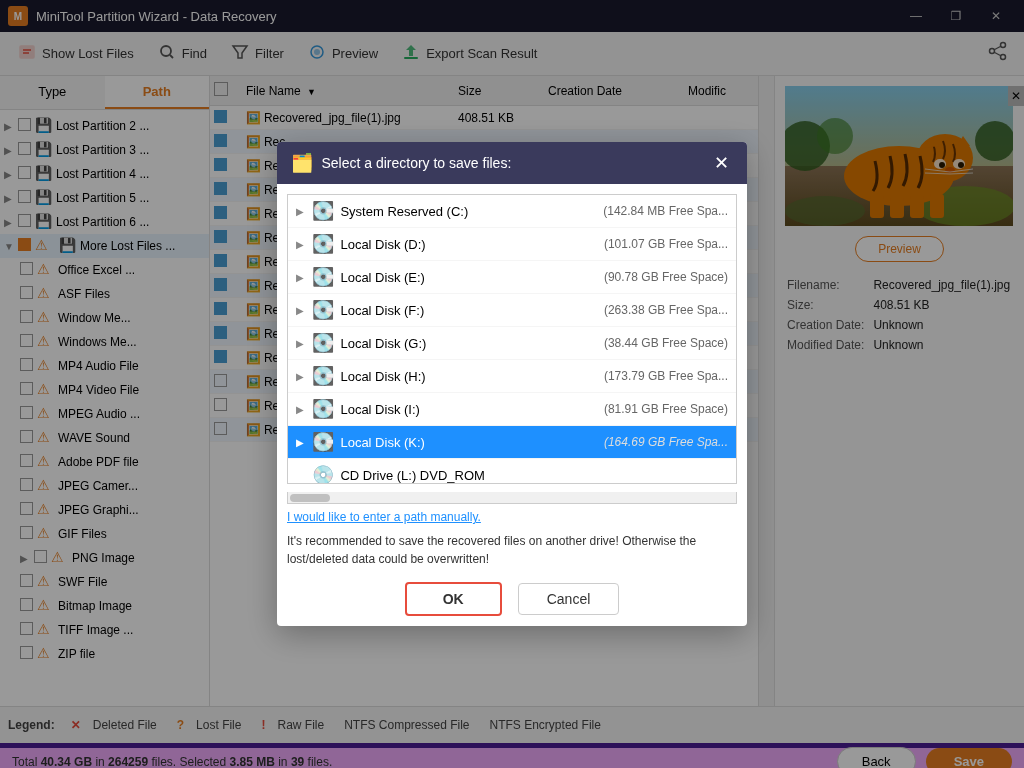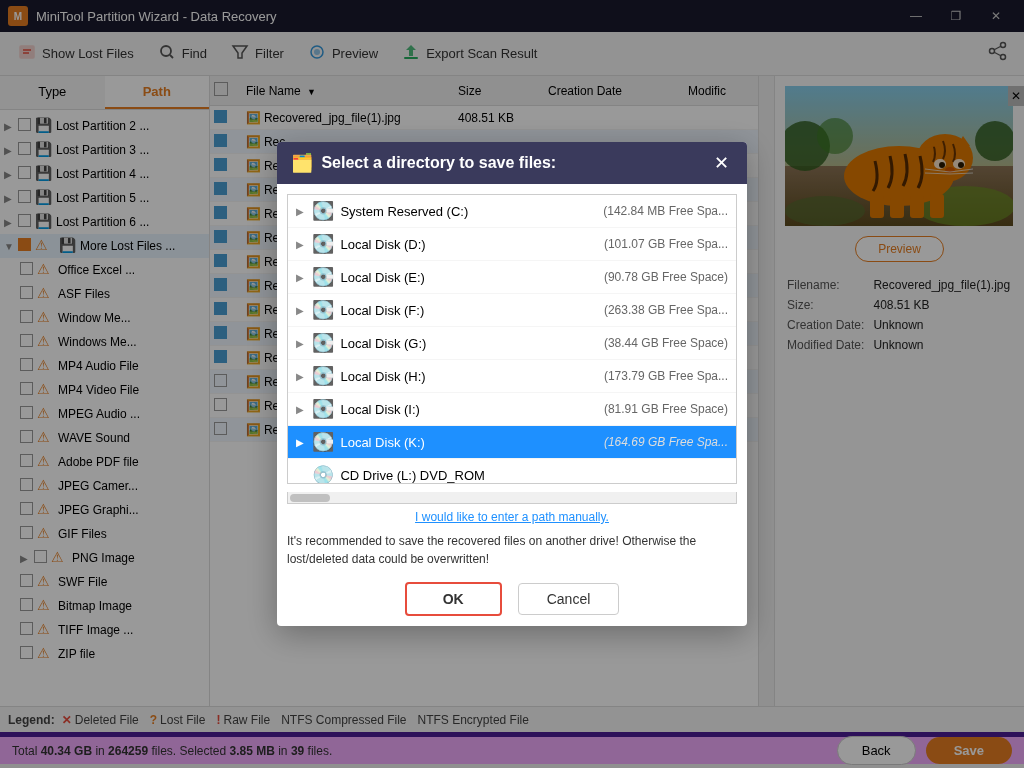--- a/index.html
+++ b/index.html
@@ -59,51 +59,51 @@
     #preview-image { width: 228px; height: 140px; object-fit: cover; background: #ddd; overflow: hidden; margin-bottom: 10px; }
     .preview-btn { display: block; margin: 0 auto 12px; padding: 5px 22px; border: 1px solid #e67e22; border-radius: 16px; background: #fff; color: #e67e22; cursor: pointer; font-size: 12px; }
     .file-info { font-size: 12px; }
     .file-info table { width: 100%; }
     .file-info td { padding: 2px 0; vertical-align: top; }
     .file-info td:first-child { color: #555; white-space: nowrap; padding-right: 6px; }
     .file-info td:last-child { color: #222; font-weight: 500; word-break: break-all; }
     #close-right { position: absolute; right: 0; top: 76px; background: #ccc; border: none; cursor: pointer; width: 16px; height: 20px; font-size: 14px; display: flex; align-items: center; justify-content: center; }
 
     
-    #statusbar { background: #f5f5f5; border-top: 1px solid #ddd; height: 26px; display: flex; align-items: center; padding: 12px 8px; font-size: 12px; color: #444; gap: 3px; }
+    #statusbar { background: #f5f5f5; border-top: 1px solid #ddd; height: 26px; display: flex; align-items: center; padding: 18px 8px; font-size: 12px; color: #444; gap: 12px; }
     .legend-x { color: #e74c3c; font-weight: bold; }
     .legend-q { color: #e67e22; font-weight: bold; }
     .legend-excl { color: #e74c3c; font-weight: bold; }
 
     
     #bottombar { background: #f0abfc; border-top: 5px solid #4c1d95; height: 32px; display: flex; align-items: center; padding: 0 12px; font-size: 12px; }
     #bottombar .stats { flex: 1; color: #333; }
     #bottombar .stats b { font-weight: 700; }
     #bottombar .back-btn { padding: 6px 24px; border: 1px solid #ccc; border-radius: 16px; background: #fff; cursor: pointer; font-size: 13px; margin-right: 10px; }
     #bottombar .save-btn { padding: 6px 28px; border: none; border-radius: 16px; background: #e67e22; color: #fff; cursor: pointer; font-size: 13px; font-weight: 600; }
 
     
     #modal-overlay { position: fixed; top: 0; left: 0; width: 1024px; height: 768px; background: rgba(0,0,0,0.4); z-index: 100; display: flex; align-items: center; justify-content: center; }
     #modal { background: #fff; border-radius: 4px; width: 470px; box-shadow: 0 8px 32px rgba(0,0,0,0.3); overflow: hidden; }
     #modal-title-bar { background: #3a3a5c; color: #fff; padding: 10px 14px; display: flex; align-items: center; gap: 8px; }
     #modal-title-bar .modal-icon { font-size: 18px; color: #f0c040; }
-    #modal-title-bar .modal-title { flex: 1; font-size: 16px; font-weight: 700; }
+    #modal-title-bar .modal-title { flex: 1; font-size: 14px; font-weight: 400; }
     #modal-title-bar .modal-close { background: none; border: none; color: #fff; font-size: 18px; cursor: pointer; padding: 0 4px; }
     #modal-body { padding: 10px; }
     #dir-tree { border: 1px solid #ccc; height: 290px; overflow-y: auto; overflow-x: hidden; background: #fff; margin-bottom: 8px; }
     .dir-item { display: flex; align-items: center; padding: 5px 8px; cursor: pointer; font-size: 13px; border-bottom: 1px solid #f5f5f5; }
     .dir-item.selected { background: #1e90ff; color: #fff; }
     .dir-item.selected .dir-label { color: #fff; }
     .dir-item .expand { width: 16px; font-size: 10px; color: #888; }
     .dir-item.selected .expand { color: #fff; }
     .dir-item .disk-img { font-size: 18px; margin-right: 6px; }
     .dir-item .dir-label { flex: 1; }
     .dir-item .free-space { font-size: 12px; color: #666; white-space: nowrap; }
     .dir-item.selected .free-space { color: #ddd; font-style: italic; }
-    #manual-path-link { display: block; text-align: center; color: #1e90ff; text-decoration: underline; cursor: pointer; font-size: 12px; margin-bottom: 8px; }
+    #manual-path-link { display: block; text-align: left; color: #1e90ff; text-decoration: underline; cursor: pointer; font-size: 12px; margin-bottom: 8px; }
     #warning-text { font-size: 12px; color: #333; margin-bottom: 14px; line-height: 1.5; }
     #modal-buttons { display: flex; justify-content: center; gap: 16px; align-items: center; }
     .modal-ok { padding: 7px 36px; background: #fff; border: 2px solid #e74c3c; border-radius: 4px; cursor: pointer; font-size: 14px; font-weight: 600; color: #333; }
     .modal-cancel { padding: 7px 28px; background: #fff; border: 1px solid #ccc; border-radius: 4px; cursor: pointer; font-size: 14px; color: #333; }
   </style>
 </head>
 <body>
 
 <div id="titlebar">
   <div class="app-icon">

